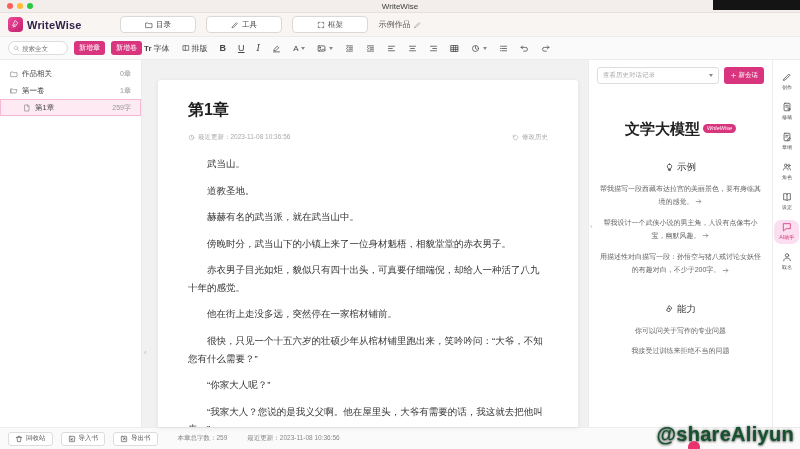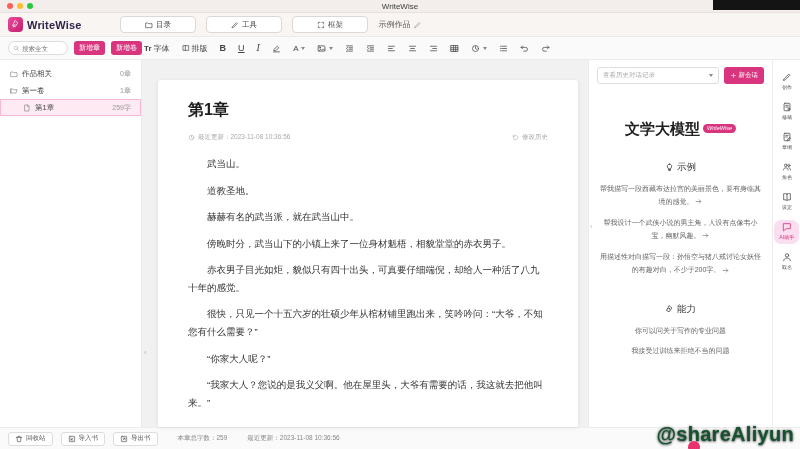--- a/index.html
+++ b/index.html
@@ -314,20 +314,21 @@
               </svg>
             <span>修改历史</span>
           </span>
         </div>
         <div class="content">
           <p>武当山。</p>
           <p>道教圣地。</p>
           <p>赫赫有名的武当派，就在武当山中。</p>
           <p>傍晚时分，武当山下的小镇上来了一位身材魁梧，相貌堂堂的赤衣男子。</p>
           <p>赤衣男子目光如炬，貌似只有四十出头，可真要仔细端倪，却给人一种活了八九十年的感觉。</p>
+          <p>他在街上走没多远，突然停在一家棺材铺前。</p>
           <p>很快，只见一个十五六岁的壮硕少年从棺材铺里跑出来，笑吟吟问：“大爷，不知您有什么需要？”</p>
           <p>“你家大人呢？”</p>
           <p>“我家大人？您说的是我义父啊。他在屋里头，大爷有需要的话，我这就去把他叫来。”</p>
         </div>
       </div>
     </div>
 
     <div class="assistant">
       <span class="panel-handle">›</span>
       <div class="arow">

